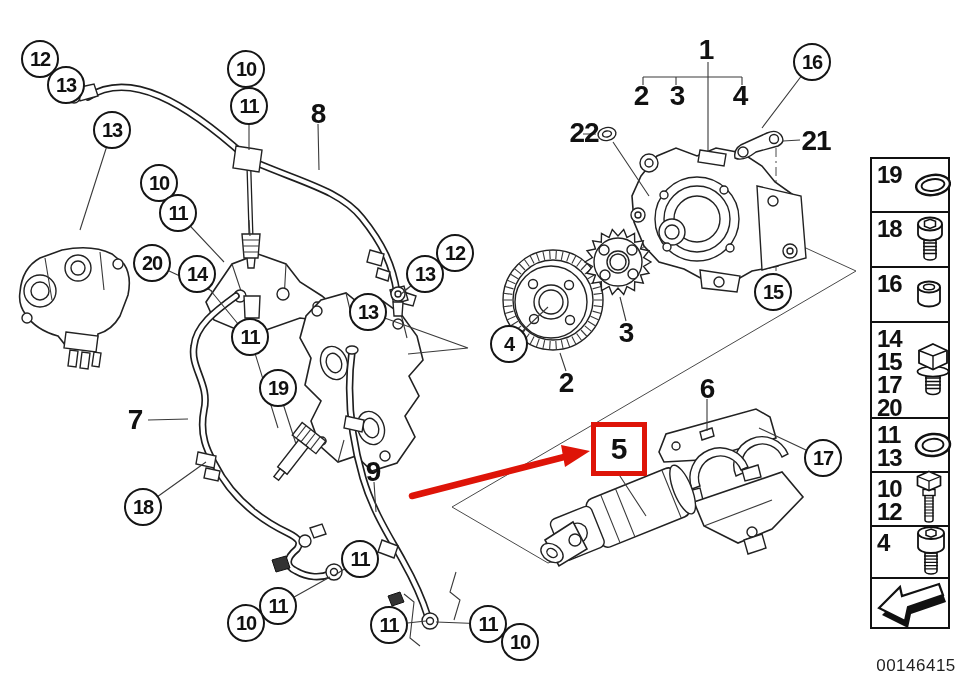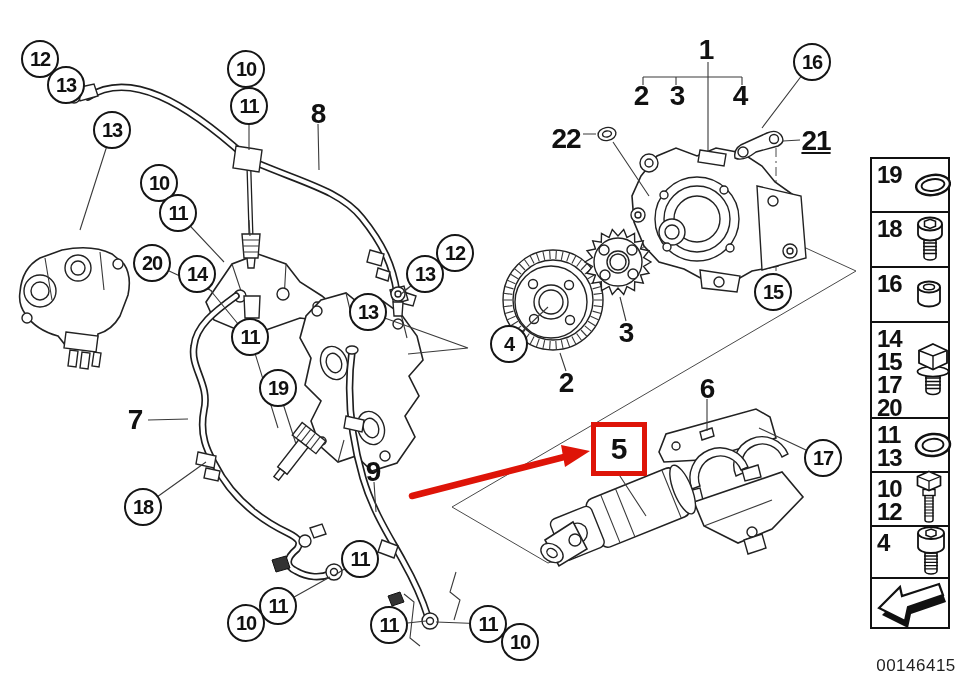--- a/index.html
+++ b/index.html
@@ -257,23 +257,23 @@
       <div class="callout circle" style="left: 389px; top: 625px;">11</div>
       <div class="callout circle" style="left: 488px; top: 624px;">11</div>
       <div class="callout circle" style="left: 520px; top: 642px;">10</div>
       <div class="callout circle" style="left: 509px; top: 344px;">4</div>
       <div class="callout plain" style="left: 566px; top: 383px;">2</div>
       <div class="callout plain" style="left: 626px; top: 333px;">3</div>
       <div class="callout plain" style="left: 706px; top: 50px;">1</div>
       <div class="callout plain" style="left: 641px; top: 96px;">2</div>
       <div class="callout plain" style="left: 677px; top: 96px;">3</div>
       <div class="callout plain" style="left: 740px; top: 96px;">4</div>
-      <div class="callout plain" style="left: 566px; top: 133px; margin-top: 6px;">22</div>
+      <div class="callout plain" style="left: 584px; top: 133px;">22</div>
       <div class="callout circle" style="left: 812px; top: 62px;">16</div>
-      <div class="callout plain" style="left: 816px; top: 141px; text-decoration: underline;">21</div>
+      <div class="callout plain" style="left: 816px; top: 141px;">21</div>
       <div class="callout circle" style="left: 773px; top: 292px;">15</div>
       <div class="callout plain" style="left: 707px; top: 389px;">6</div>
       <div class="callout circle" style="left: 823px; top: 458px;">17</div>
       <div class="callout red-box" style="left: 619px; top: 449px;">5</div>
     </div>
 
 <div id="legend">
       <div class="leg-row" style="height: 54px;">
         <div class="leg-nums">
           <div>19</div>

